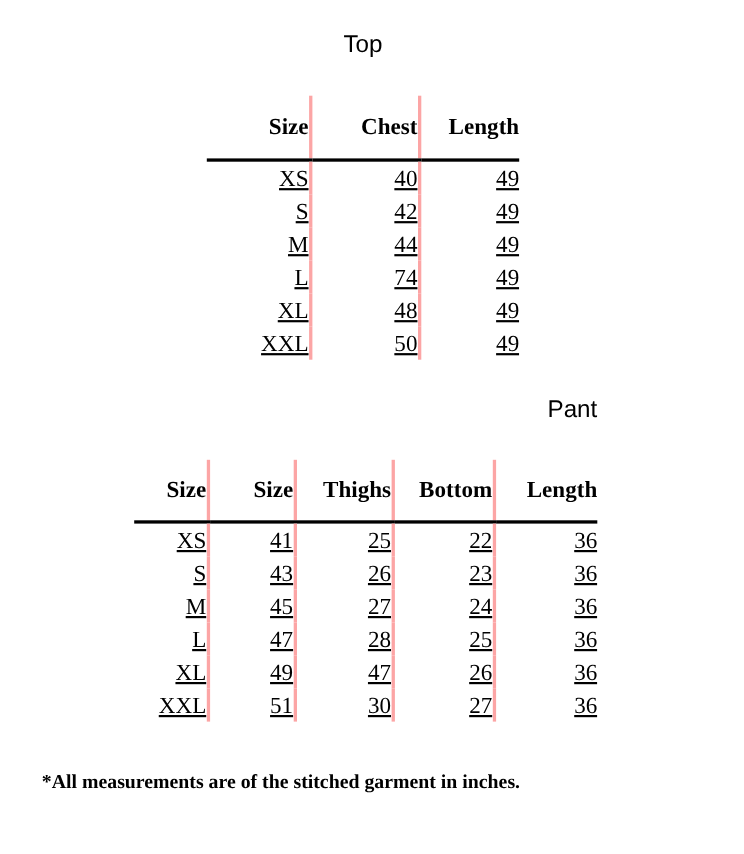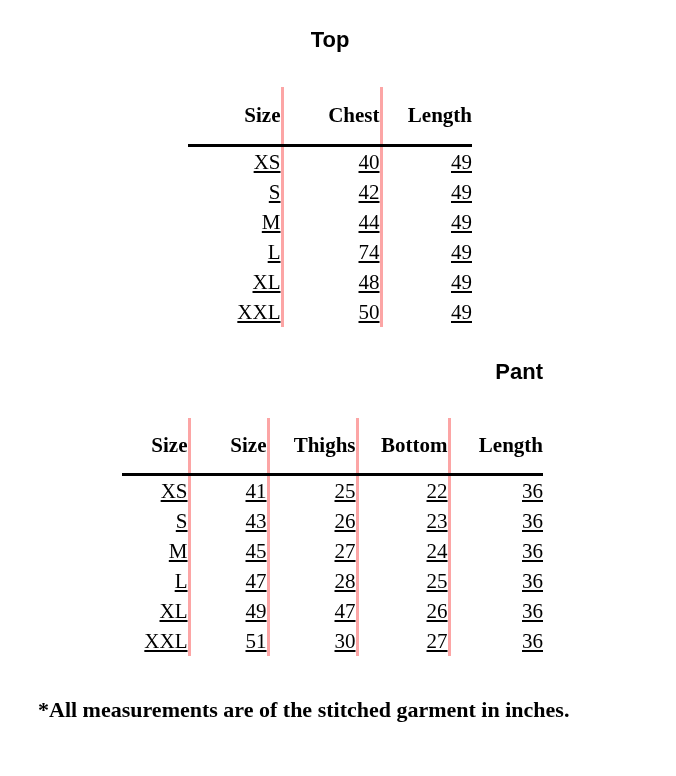--- a/index.html
+++ b/index.html
@@ -11,21 +11,21 @@
     position: relative;
   }
   .stage {
     position: absolute; left: 0; top: 0;
     width: 676px; height: 776px;
     background: #ffffff; overflow: hidden;
   }
   .section-title {
     position: absolute;
     font-family: "Liberation Sans", sans-serif;
-    font-weight: bold;
+    font-weight: normal;
     font-size: 22px;
     line-height: 26px;
     text-align: center;
     color: #000000;
   }
   #top-title  { left: 188px; width: 284px; top: 27px; }
   #pant-title { left: 122px; width: 421px; top: 359px; text-align: right; }
 
   table.size-table {
     position: absolute;
@@ -54,21 +54,21 @@
   }
   #top-table th  { height: 57px; }
   #pant-table th { height: 55px; }
   .size-table td { height: 30px; font-weight: normal; text-decoration: underline; }
 
   #footnote {
     position: absolute;
     left: 38px; top: 695px;
     width: 600px;
     font-family: "Liberation Serif", serif;
-    font-size: 22px;
+    font-size: 18px;
     font-weight: bold;
     line-height: 30px;
     color: #000000;
     white-space: nowrap;
   }
 </style>
 </head>
 <body>
 
 <div class="stage">

